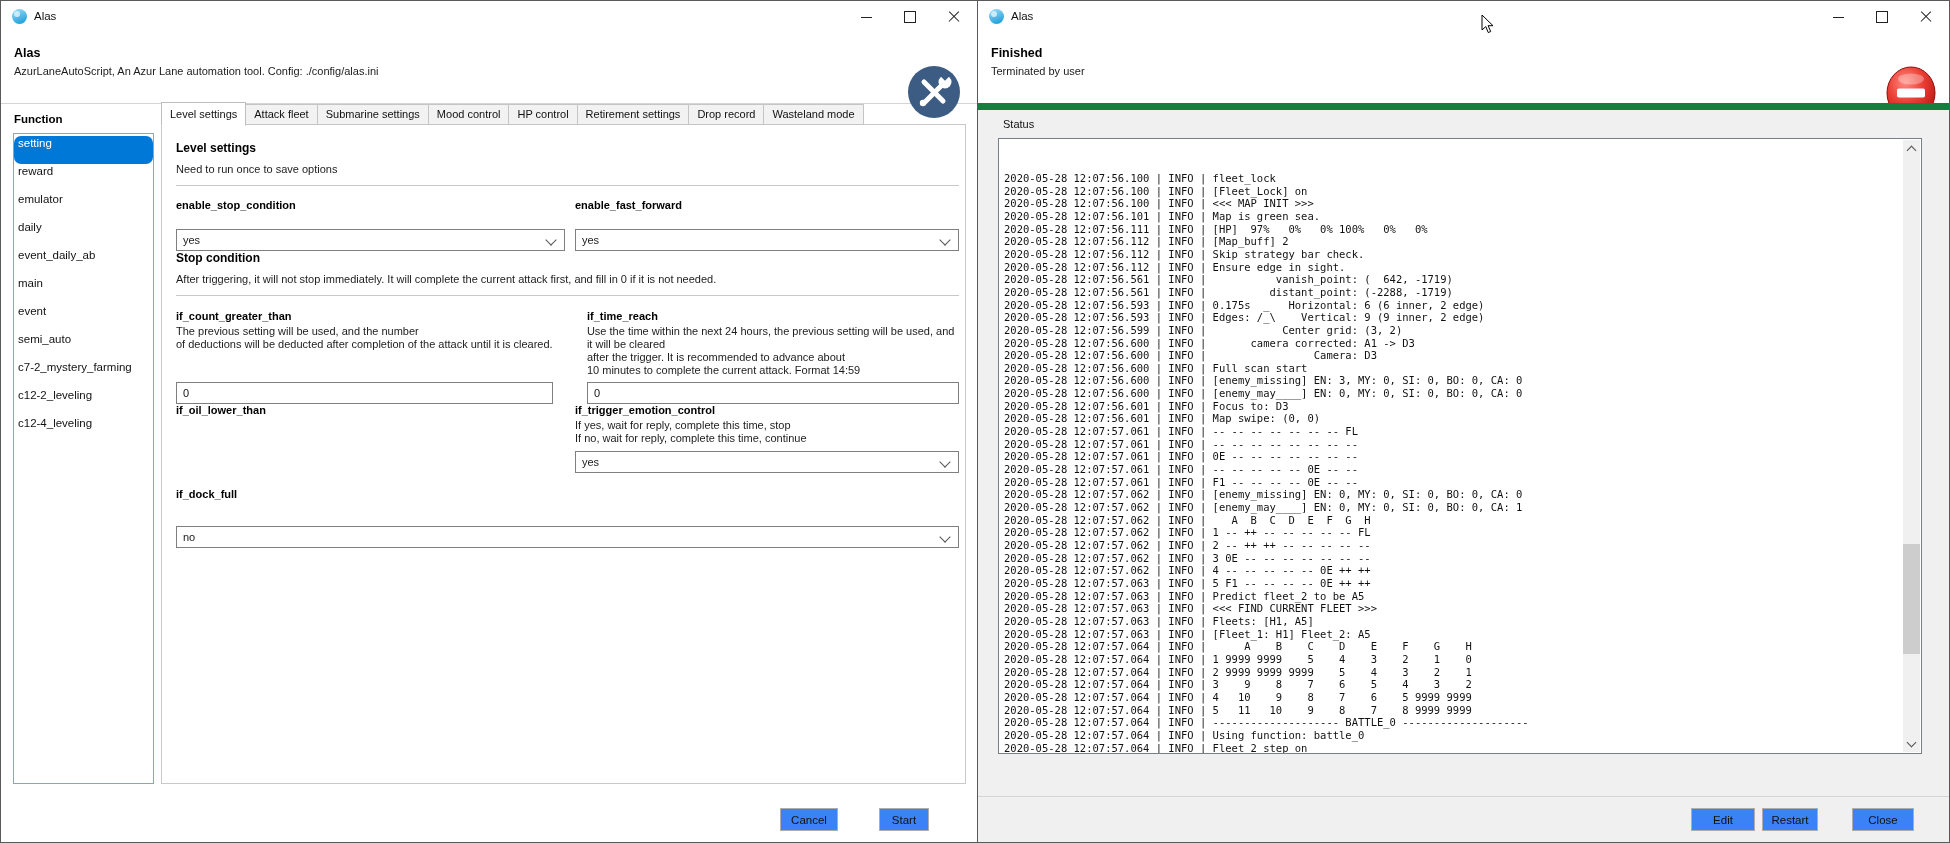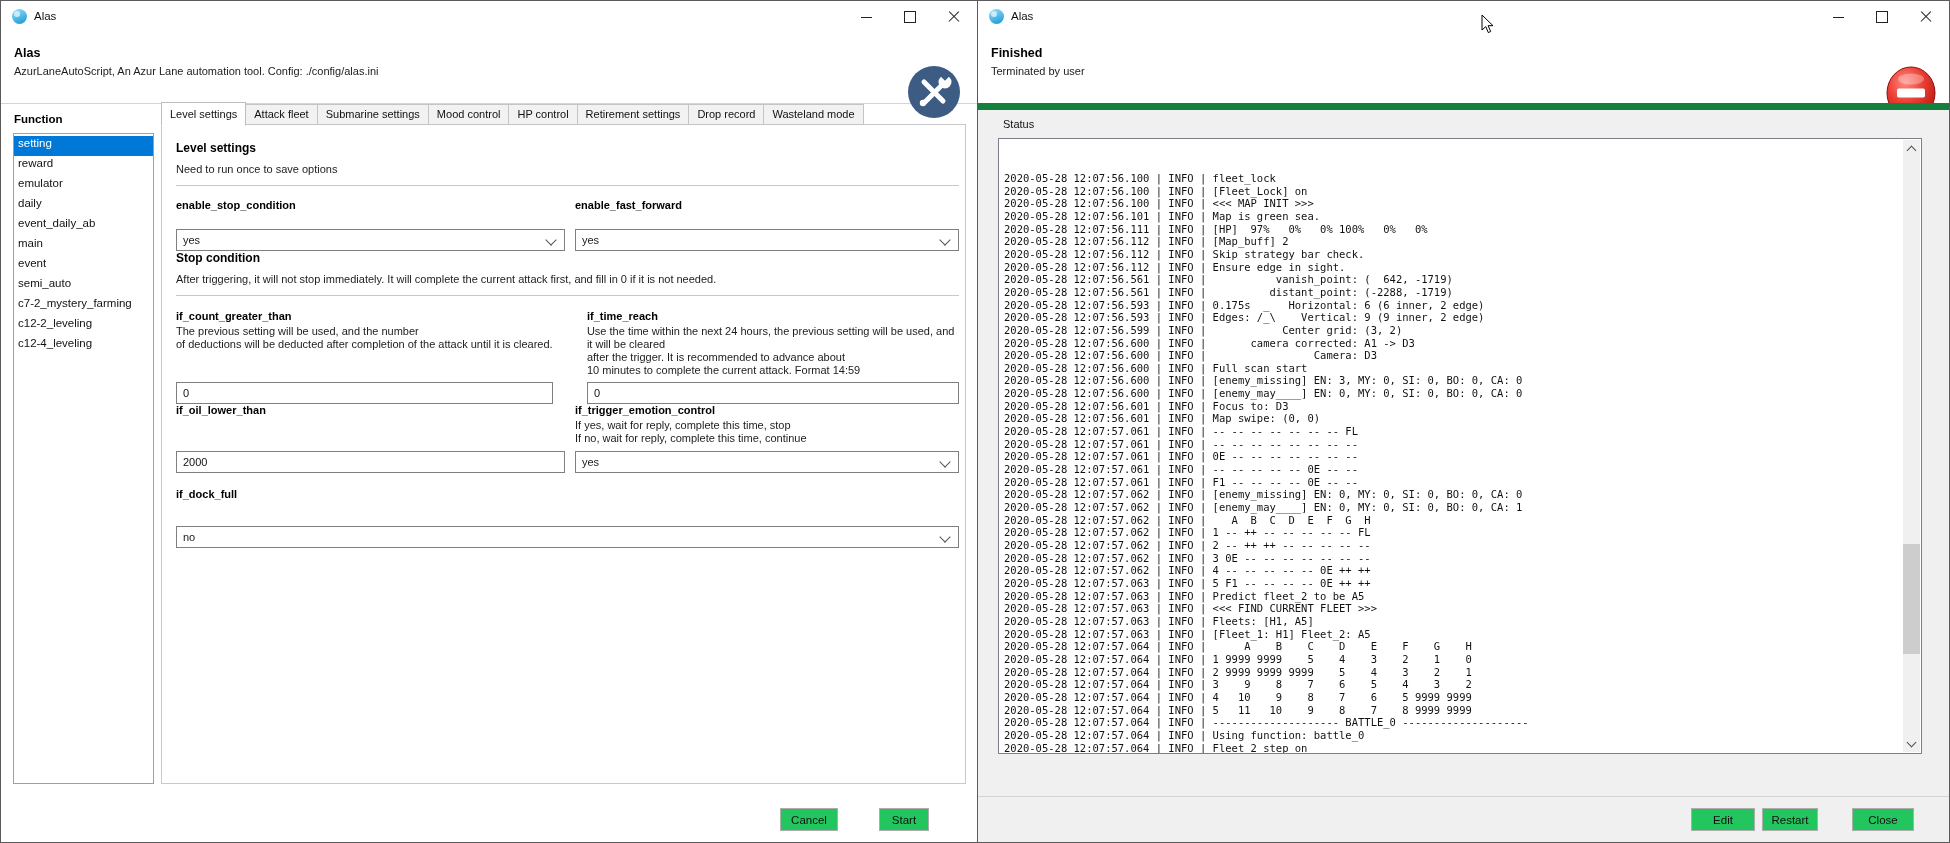--- a/index.html
+++ b/index.html
@@ -25,21 +25,21 @@
   
   .win-header{position:absolute;top:32px;left:0;right:0;height:70px;background:#fff;border-bottom:1px solid #d4d4d4;}
   .win-header .h-title{position:absolute;left:13px;top:13px;font-size:12.5px;font-weight:bold;color:#000;}
   .win-header .h-sub{position:absolute;left:13px;top:32px;font-size:11px;color:#1c1c1c;}
   .badge{position:absolute;left:906px;top:32px;width:54px;height:58px;}
 
   
   .func-label{position:absolute;left:13px;top:112px;font-size:11.5px;font-weight:bold;color:#000;}
   .func-list{position:absolute;left:12px;top:132px;width:141px;height:651px;background:#fff;
              border:1px solid #8ea4b8;box-sizing:border-box;padding-top:2px;overflow:hidden;}
-  .func-item{height:20px;line-height:14.2px;font-size:11.5px;padding-left:4px;color:#111;white-space:nowrap;cursor:default;}
+  .func-item{height:28px;line-height:14.2px;font-size:11.5px;padding-left:4px;color:#111;white-space:nowrap;cursor:default;border-radius:7px;}
   .func-item.selected{background:#0078d7;color:#fff;}
 
   
   .tab-strip{position:absolute;left:160px;top:102px;display:flex;align-items:flex-end;height:22px;z-index:3;}
   .tab{height:19px;line-height:19px;padding:0 8px;font-size:11px;background:#f2f2f2;
        border:1px solid #c5c5c5;border-left:none;color:#111;cursor:default;white-space:nowrap;}
   .tab:first-child{border-left:1px solid #c5c5c5;}
   .tab.selected{height:22px;line-height:22px;background:#fff;border:1px solid #bdbdbd;border-bottom:1px solid #fff;
                 margin-bottom:-1px;font-size:11px;}
   .pane{position:absolute;left:160px;top:123px;width:805px;height:660px;background:#fff;
@@ -59,21 +59,21 @@
                border-bottom:1px solid #555;transform:rotate(-45deg);}
   .tinput{margin-top:auto;height:22px;background:#fff;border:1px solid #7f7f7f;font-size:11px;
           padding:0 6px;box-sizing:border-box;font-family:"Liberation Sans",sans-serif;color:#111;}
   .r1{margin-top:13px;height:52px;}
   .r2{margin-top:14px;height:94px;gap:34px;}
   .r3{margin-top:0;height:69px;}
   .r4{margin-top:15px;height:60px;}
   .h2gap{margin-top:25px;}
 
   
-  .btn{position:absolute;top:807px;height:23px;background:#22c55e;border:1px solid #adadad;
+  .btn{position:absolute;top:807px;height:23px;background:#3b82f6;border:1px solid #adadad;
        font-size:11.5px;color:#111;box-sizing:border-box;display:flex;align-items:center;justify-content:center;cursor:default;}
   .btn-cancel{left:779px;width:58px;}
   .btn-start{left:878px;width:50px;}
   .btn-edit{left:713px;width:64px;}
   .btn-restart{left:784px;width:56px;}
   .btn-close{left:874px;width:62px;}
 
   
   .right-content{position:absolute;left:0;right:0;top:102px;bottom:0;background:#f0f0f0;border-top:7px solid #15803d;}
   .status-bottom-line{position:absolute;left:0;right:0;bottom:45px;height:1px;background:#d4d4d4;}
@@ -206,21 +206,20 @@
           <div class="fdesc">Use the time within the next 24 hours, the previous setting will be used, and it will be cleared
  after the trigger. It is recommended to advance about
  10 minutes to complete the current attack. Format 14:59</div>
           <input class="tinput" type="text" value="0" style="">
         </div>
       </div>
 
       <div class="frow r3">
         <div class="fcol">
           <span class="flabel">if_oil_lower_than</span>
-          <input class="tinput" type="text" value="2000" style="">
         </div>
         <div class="fcol rightcol">
           <span class="flabel">if_trigger_emotion_control</span>
           <div class="fdesc">If yes, wait for reply, complete this time, stop
 If no, wait for reply, complete this time, continue</div>
           <div class="combo">
             <span>yes</span>
             <span class="chev"></span>
           </div>
         </div>

